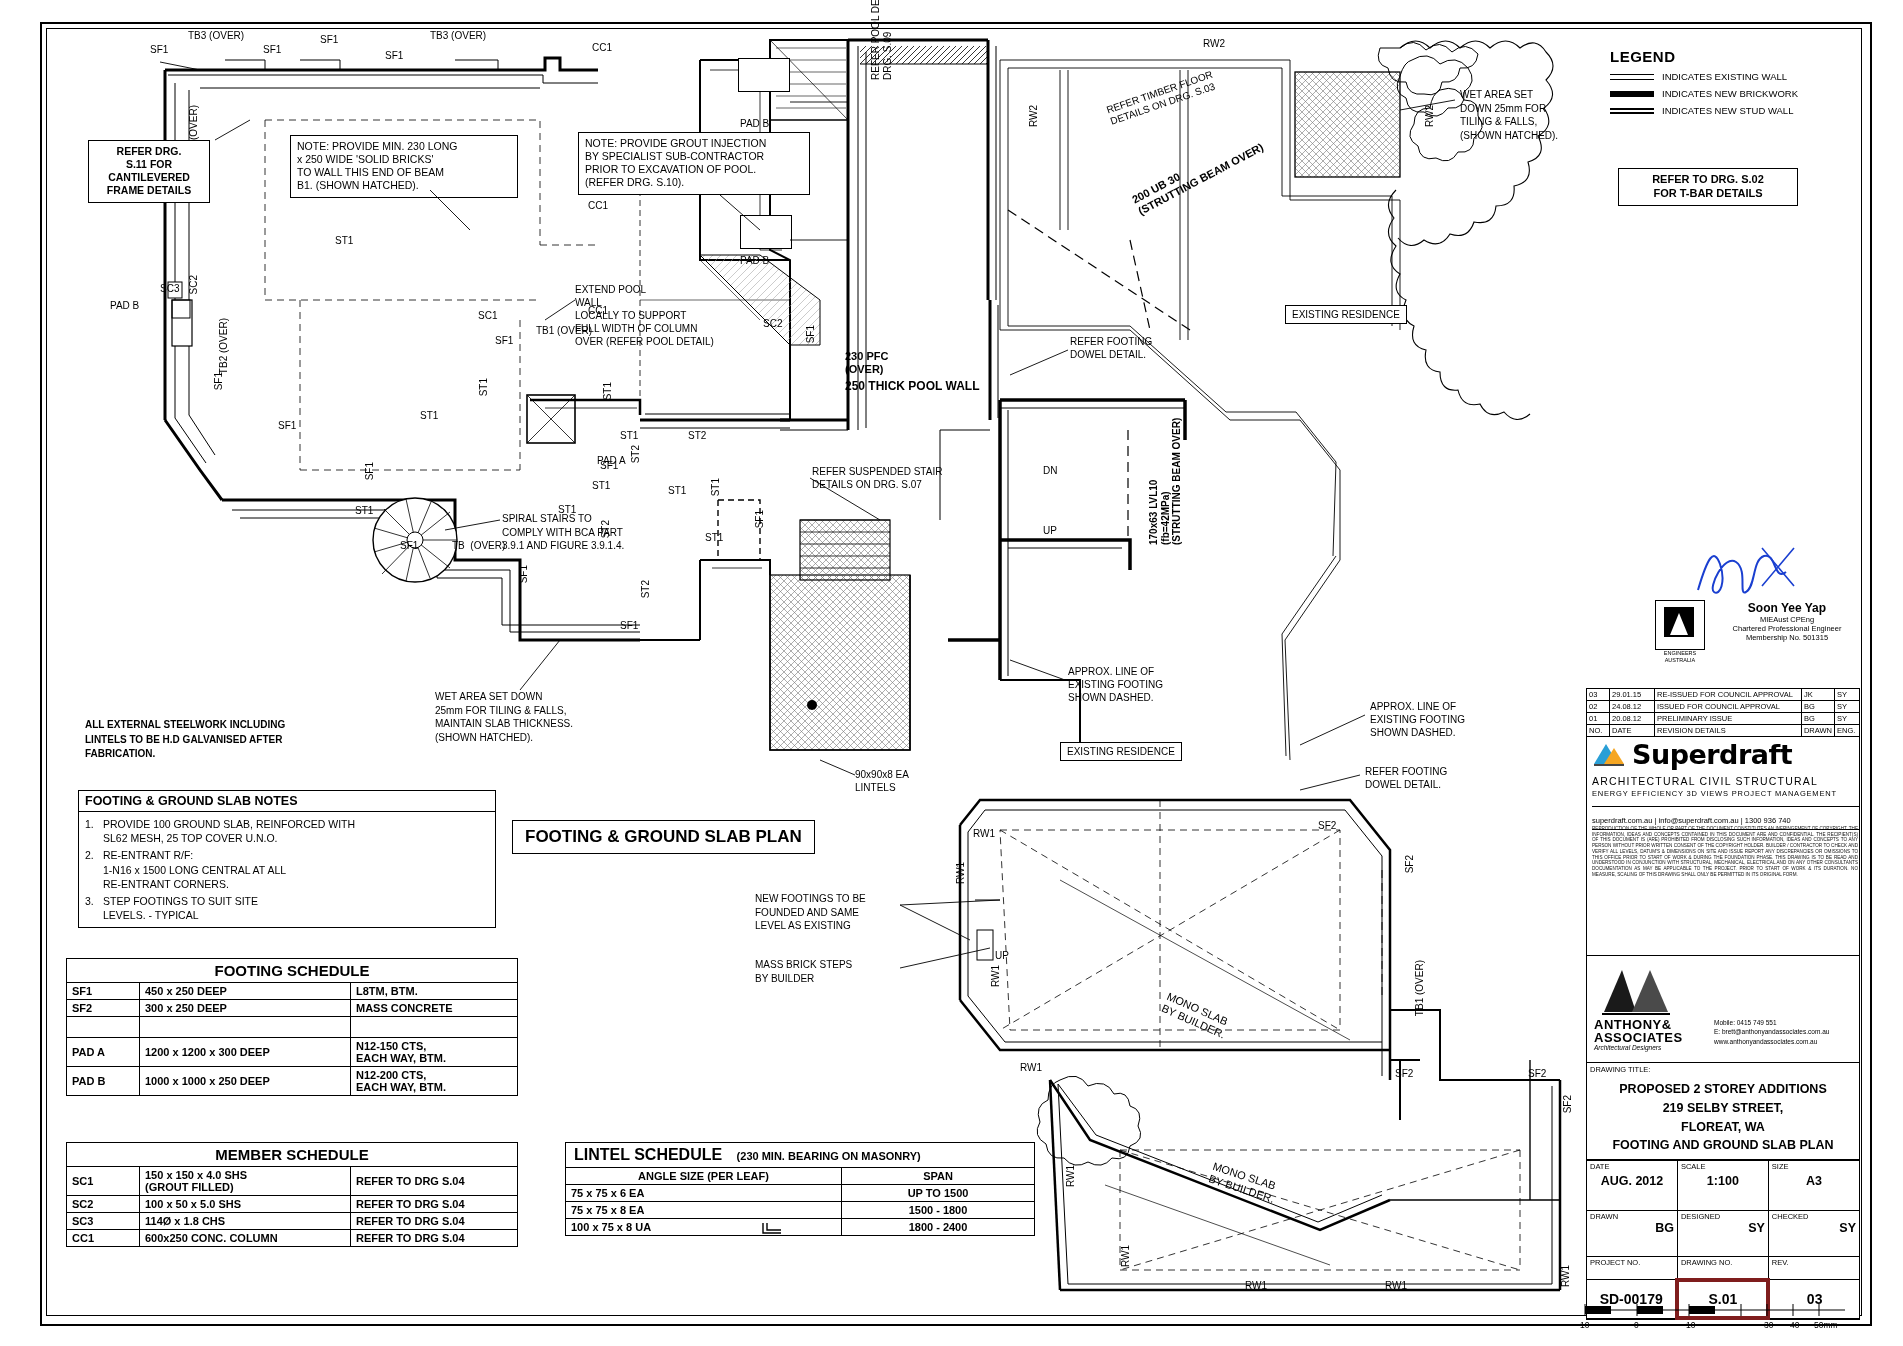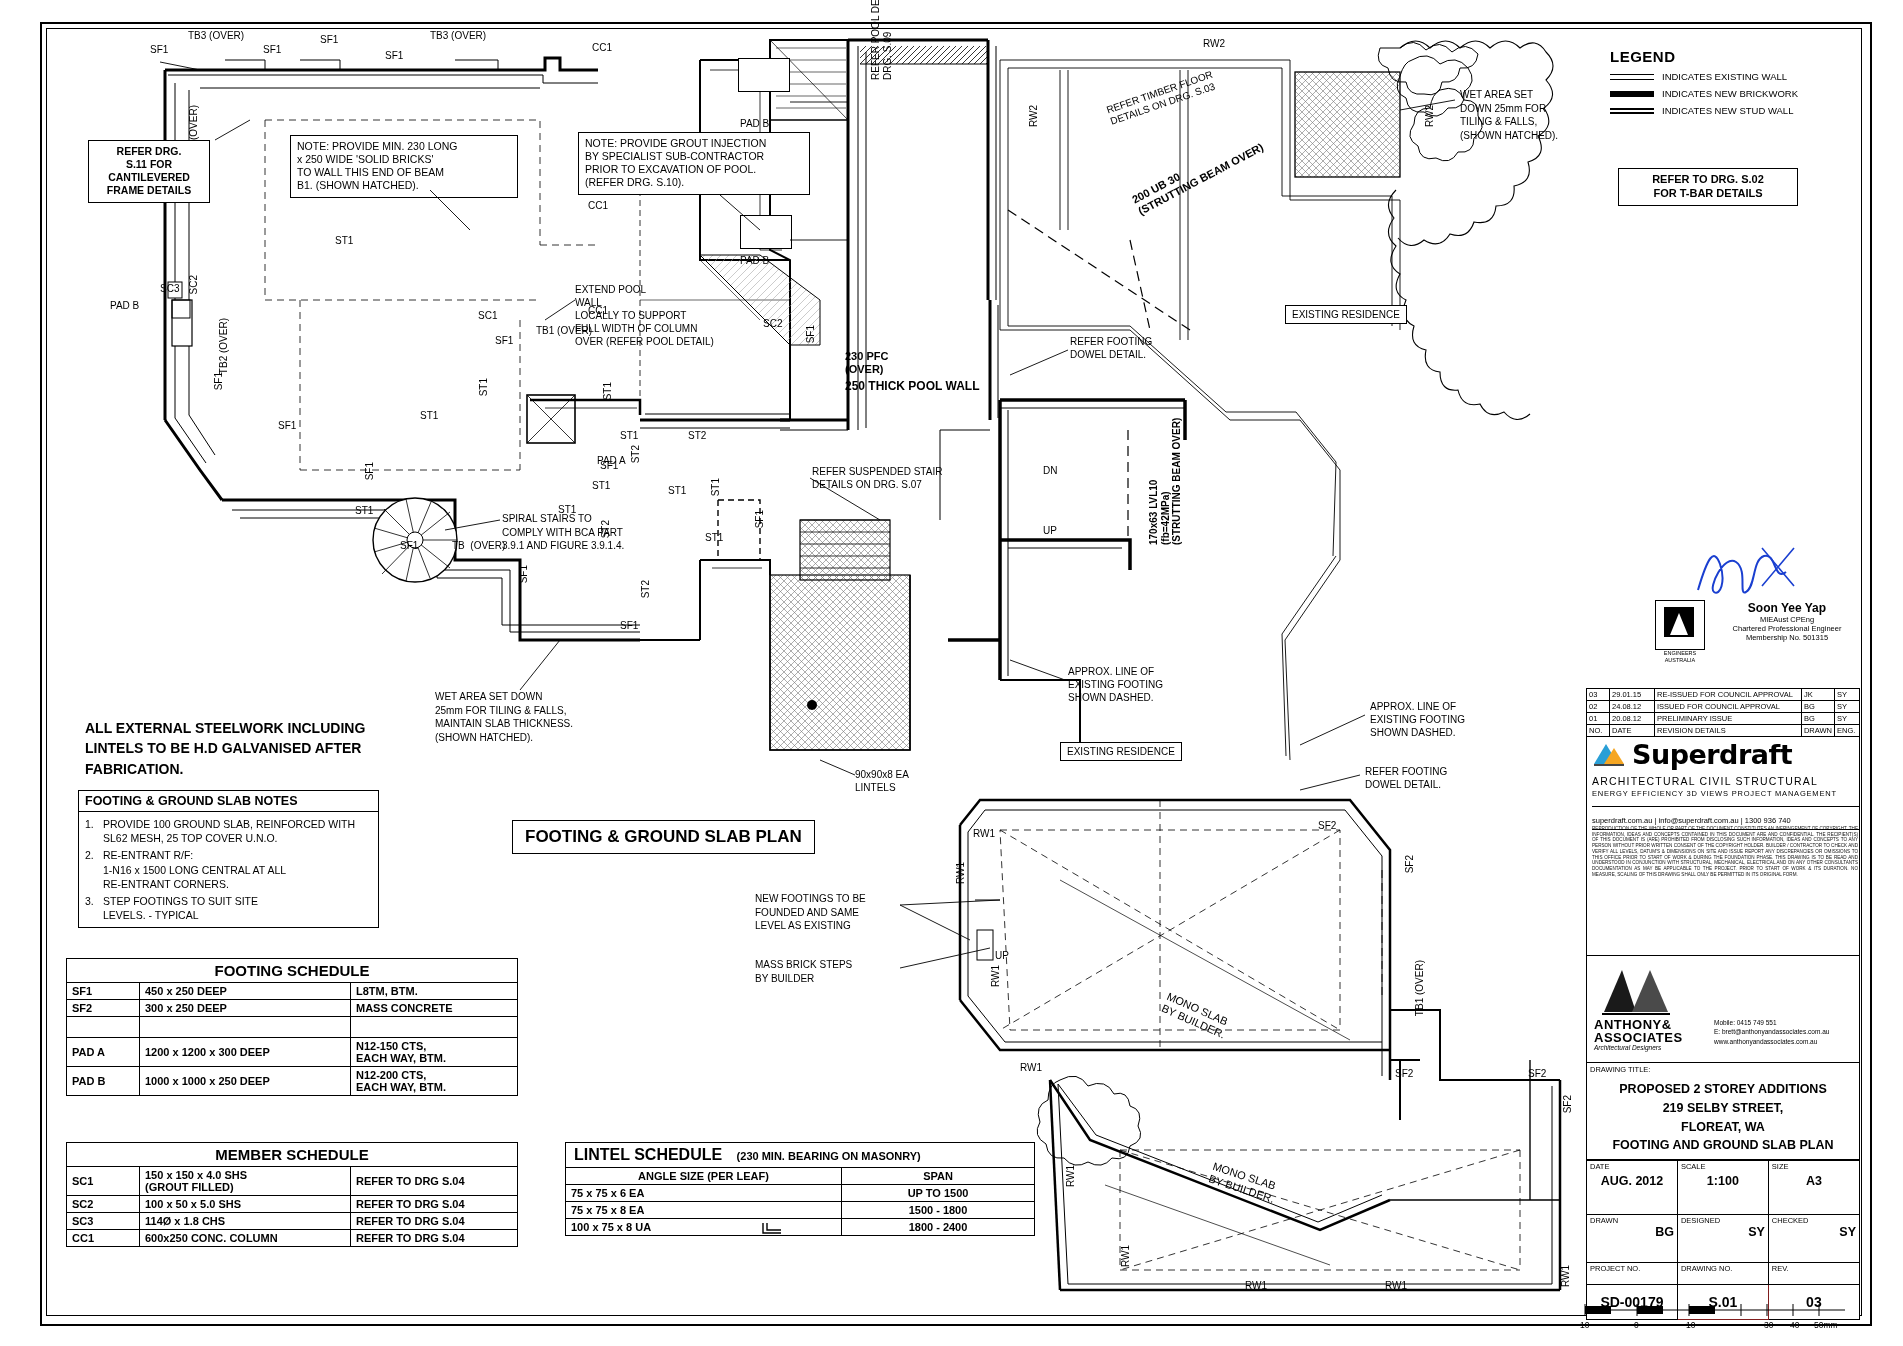--- a/index.html
+++ b/index.html
@@ -430,21 +430,21 @@
   <div class="lbl" style="left:1370px;top:700px;line-height:1.3;">APPROX. LINE OF
 EXISTING FOOTING
 SHOWN DASHED.</div>
   <div class="lbl" style="left:855px;top:768px;line-height:1.3;">90x90x8 EA
 LINTELS</div>
   <div class="lbl" style="left:755px;top:892px;line-height:1.35;">NEW FOOTINGS TO BE
 FOUNDED AND SAME
 LEVEL AS EXISTING</div>
   <div class="lbl" style="left:755px;top:958px;line-height:1.35;">MASS BRICK STEPS
 BY BUILDER</div>
-  <div class="lbl b" style="left:85px;top:718px;line-height:1.45;font-size:14px;">ALL EXTERNAL STEELWORK INCLUDING
+  <div class="lbl b" style="left:85px;top:718px;line-height:1.45;font-size:10px;">ALL EXTERNAL STEELWORK INCLUDING
 LINTELS TO BE H.D GALVANISED AFTER
 FABRICATION.</div>
 
   <svg width="1903" height="1346" style="position:absolute;left:0;top:0;pointer-events:none;">
     <g stroke="#000" stroke-width="0.9" fill="none">
       <path d="M545,320 L575,300"></path>
       <path d="M500,520 L445,530"></path>
       <path d="M520,690 L560,640"></path>
       <path d="M1455,100 L1400,110"></path>
       <path d="M810,478 L880,520"></path>
@@ -477,21 +477,21 @@
     <div class="row">
       <span class="swatch sw-stud"></span>
       <span>INDICATES NEW STUD WALL</span>
     </div>
   </div>
   <div class="note" style="left:1618px;top:168px;width:180px;text-align:center;font-weight:bold;font-size:11px;">REFER TO DRG. S.02
 FOR T-BAR DETAILS</div>
 
   <div class="plan-title" style="left:512px;top:820px;">FOOTING &amp; GROUND SLAB PLAN</div>
 
-  <div class="sched" style="left:78px;top:790px;width:301px;">
+  <div class="sched" style="left:78px;top:790px;width:418px;">
     <div style="border:1.4px solid #000;border-bottom:none;font-weight:bold;font-size:12.5px;padding:3px 6px;">FOOTING &amp; GROUND SLAB NOTES</div>
     <div style="border:1.4px solid #000;padding:5px 6px;font-size:10.5px;line-height:1.35;">
       <div style="display:flex;">
           <span style="width:18px;">1.</span>
           <span style="white-space:pre-line;">PROVIDE 100 GROUND SLAB, REINFORCED WITH
 SL62 MESH, 25 TOP COVER U.N.O.</span>
         </div>
       <div style="display:flex;margin-top:3px;">
           <span style="width:18px;">2.</span>
           <span style="white-space:pre-line;">RE-ENTRANT R/F:
@@ -739,21 +739,21 @@
           </td>
           <td style="border:1px solid #000;vertical-align:top;padding:1px 3px;">
             <div style="font-size:7.5px;">DRAWING NO.</div>
           </td>
           <td style="border:1px solid #000;vertical-align:top;padding:1px 3px;">
             <div style="font-size:7.5px;">REV.</div>
           </td>
         </tr>
         <tr>
           <td style="border:1px solid #000;text-align:center;font-size:14px;font-weight:bold;">SD-00179</td>
-          <td style="border:1px solid #7f1d1d;text-align:center;font-size:14px;font-weight:bold;">S.01</td>
+          <td style="border:4px solid #7f1d1d;text-align:center;font-size:14px;font-weight:bold;">S.01</td>
           <td style="border:1px solid #000;text-align:center;font-size:14px;font-weight:bold;">03</td>
         </tr>
       </tbody>
     </table>
   </div>
 
   <svg width="300" height="20" style="position:absolute;left:1580px;top:1300px;">
     <g stroke="#000" stroke-width="1">
       <path d="M5,10 L265,10"></path>
       <path d="M5,4 L5,16"></path>

